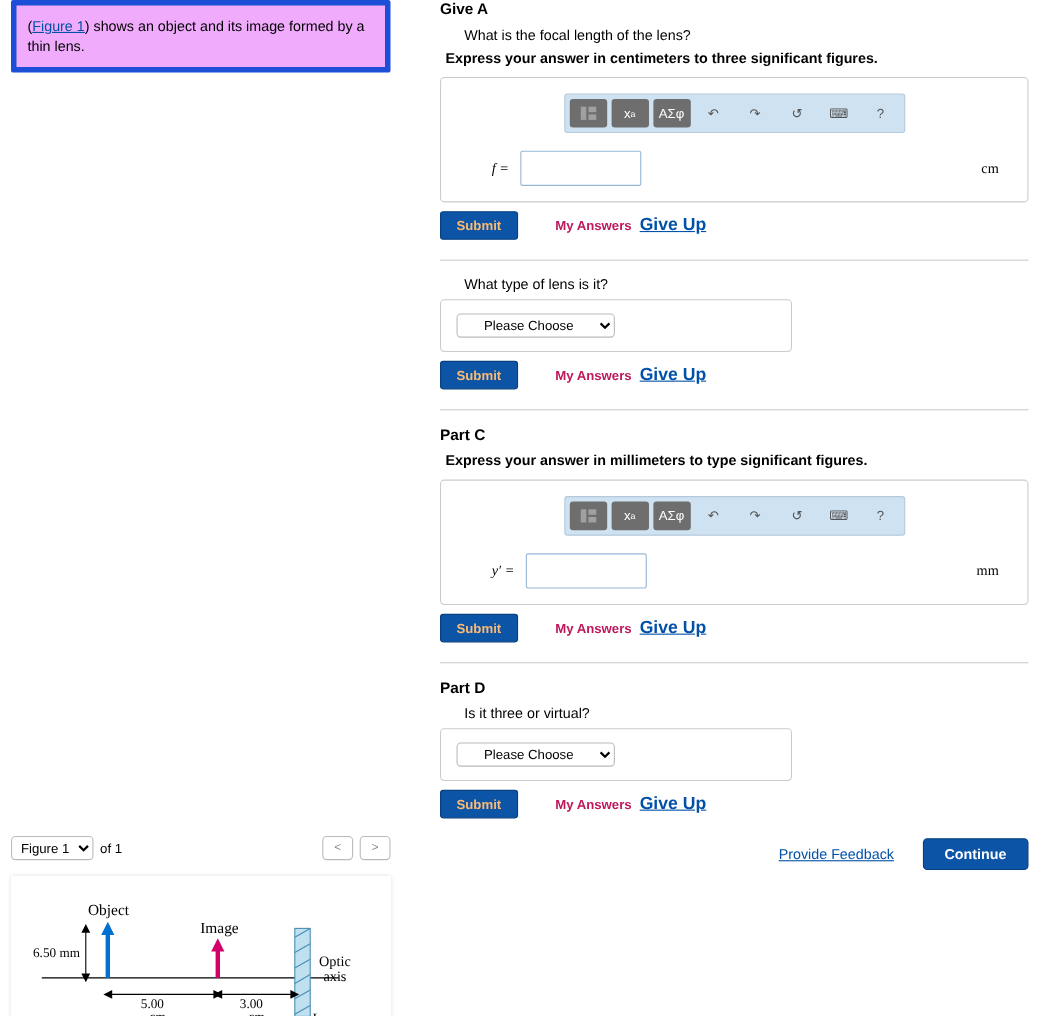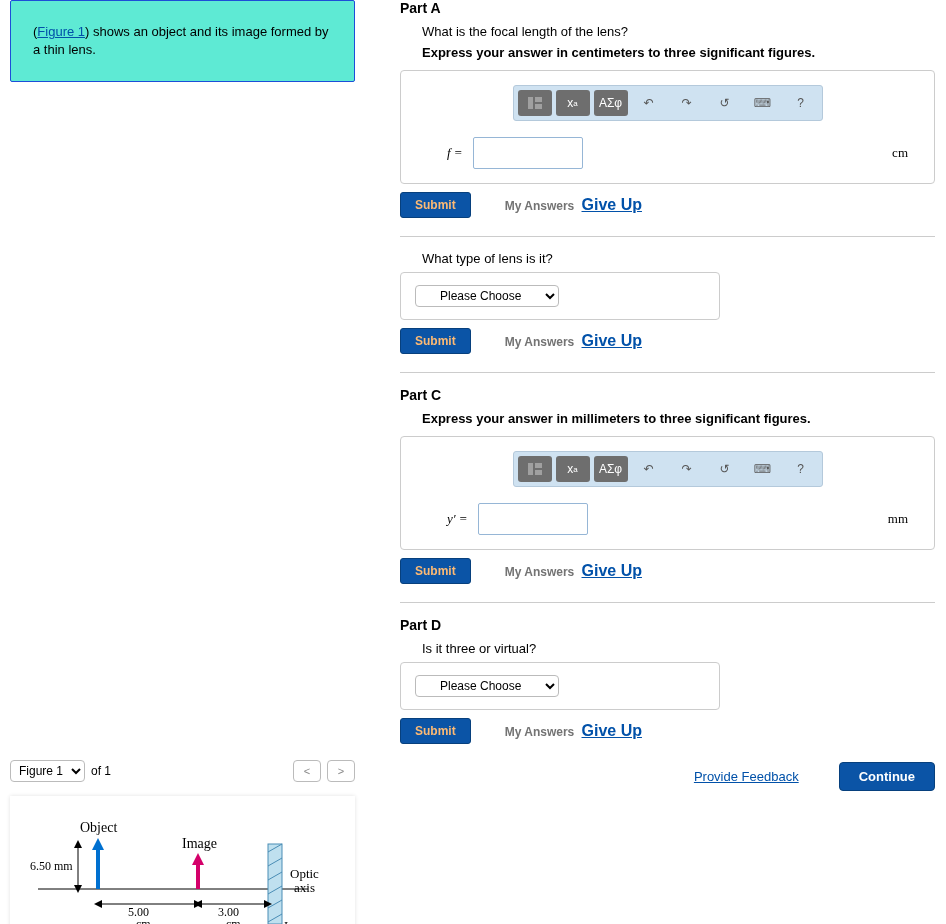--- a/index.html
+++ b/index.html
@@ -1,47 +1,47 @@
 <!DOCTYPE html>
 <html><head>
 <meta charset="utf-8">
 <style>
   html,body{margin:0;padding:0;font-family:Arial,Helvetica,sans-serif;font-size:13px;color:#000;background:#fff}
   .page{width:946px;min-height:924px;position:relative}
   .left-col{position:absolute;left:10px;top:0;width:345px}
   .right-col{position:absolute;left:400px;top:0;width:535px}
-  .prompt-box{border:1px solid #1d4ed8;background:#5eead4;padding:22px;border-radius:2px;line-height:1.4}
+  .prompt-box{border:5px solid #1d4ed8;background:#f0abfc;padding:10px;border-radius:2px;line-height:1.4}
   a.figlink{color:#0151a9;text-decoration:underline}
   .figure-picker{position:absolute;left:10px;top:760px;width:345px}
   .fig-hdr{display:flex;align-items:center;gap:6px;margin-bottom:14px}
   .fig-sel{appearance:auto;font-size:12px;padding:2px 4px;border:1px solid #bbb;border-radius:4px;background:#fff}
   .of-lbl{font-size:12px}
   .spacer{flex:1}
   .pager-btn{width:28px;height:22px;border:1px solid #bbb;border-radius:4px;background:#fff;color:#888;font-size:11px;cursor:pointer;display:flex;align-items:center;justify-content:center}
   .figure-svg-wrap{border:0;box-shadow:0 0 4px rgba(0,0,0,0.12);padding:8px}
   .part-blk{margin-bottom:18px}
   .sep{border:0;border-top:1px solid #ccc;margin:14px 0}
   .part-title{font-weight:bold;font-size:14px;margin-bottom:8px}
   .part-q{margin-left:22px;margin-bottom:6px}
-  .part-instruct{margin-left:22px;font-weight:bold;margin-bottom:10px}
+  .part-instruct{margin-left:5px;font-weight:bold;margin-bottom:10px}
   .answer-outer{margin-left:0;border:1px solid #ccc;border-radius:4px;padding:14px 16px;background:#fff}
   .toolbar{display:flex;align-items:center;gap:4px;background:#cfe2f1;border:1px solid #b4c9db;border-radius:3px;padding:4px;margin:0 auto 16px auto;width:300px}
   .tbtn{width:34px;height:26px;border:0;border-radius:3px;background:#6e6e6e;color:#fff;display:flex;align-items:center;justify-content:center;font-size:12px;cursor:pointer}
   .tbtn.light{background:transparent;color:#555}
   .ans-row{display:flex;align-items:center;gap:10px;margin-left:30px}
   .var-lbl{font-family:'Times New Roman',serif;font-style:italic}
   .ans-input{width:100px;height:26px;border:1px solid #96b6d6;border-radius:2px;padding:2px 4px}
   .unit-lbl{font-family:'Times New Roman',serif;margin-left:auto;margin-right:10px}
   .btn-row{display:flex;align-items:center;gap:34px;margin-top:8px}
   .submit-btn{background:#0b54a6;color:#fdba74;border:1px solid #07407d;border-radius:3px;padding:5px 14px;font-weight:bold;font-size:12px;cursor:pointer}
-  .my-ans{color:#737373;font-weight:bold;font-size:12px}
+  .my-ans{color:#be185d;font-weight:bold;font-size:12px}
   .give-up{color:#0151a9;text-decoration:underline;font-weight:bold;font-size:16px}
   .choice-box{border:1px solid #ccc;border-radius:4px;padding:12px 14px;width:290px;margin-bottom:8px}
   .choice-sel{font-size:12px;padding:2px 20px;border:1px solid #bbb;border-radius:4px;background:#fff}
-  .footer{display:flex;align-items:center;gap:40px;justify-content:flex-end;margin-top:10px}
+  .footer{display:flex;align-items:center;gap:26px;justify-content:flex-end;margin-top:10px}
   .provide-fb{color:#0151a9;text-decoration:underline;font-size:13px}
   .continue-btn{background:#0b54a6;color:#fff;border:1px solid #07407d;border-radius:4px;padding:6px 19px;font-weight:bold;font-size:13px;cursor:pointer}
 </style>
 </head>
 <body>
 
 <div class="page">
 
   <div class="left-col">
     <div class="prompt-box">
@@ -100,21 +100,21 @@
         <text x="272" y="74" font-family="Times New Roman" font-size="13">Optic</text>
         <text x="276" y="88" font-family="Times New Roman" font-size="13">axis</text>
         <text x="266" y="126" font-family="Times New Roman" font-size="13">Lens</text>
       </svg>
     </div>
   </div>
 
   <div class="right-col">
 
     <div class="part-blk">
-      <div class="part-title">Part A</div>
+      <div class="part-title">Give A</div>
       <div class="part-q">What is the focal length of the lens?</div>
       <div class="part-instruct">Express your answer in centimeters to three significant figures.</div>
       <div class="answer-outer">
         <div class="toolbar">
           <button class="tbtn">
               <svg width="16" height="14">
                 <rect x="1" y="1" width="5" height="12" fill="#a0a0a0"></rect>
                 <rect x="8" y="1" width="7" height="5" fill="#a0a0a0"></rect>
                 <rect x="8" y="8" width="7" height="5" fill="#a0a0a0"></rect>
               </svg>
@@ -153,21 +153,21 @@
         <button class="submit-btn">Submit</button>
         <span>
           <span class="my-ans">My Answers</span>&nbsp;&nbsp;<a href="#" class="give-up">Give Up</a>
         </span>
       </div>
     </div>
     <hr class="sep">
 
     <div class="part-blk">
       <div class="part-title">Part C</div>
-      <div class="part-instruct">Express your answer in millimeters to three significant figures.</div>
+      <div class="part-instruct">Express your answer in millimeters to type significant figures.</div>
       <div class="answer-outer">
         <div class="toolbar">
           <button class="tbtn">
               <svg width="16" height="14">
                 <rect x="1" y="1" width="5" height="12" fill="#a0a0a0"></rect>
                 <rect x="8" y="1" width="7" height="5" fill="#a0a0a0"></rect>
                 <rect x="8" y="8" width="7" height="5" fill="#a0a0a0"></rect>
               </svg>
             </button>
           <button class="tbtn">x<sup style="font-size:8px">a</sup></button>

